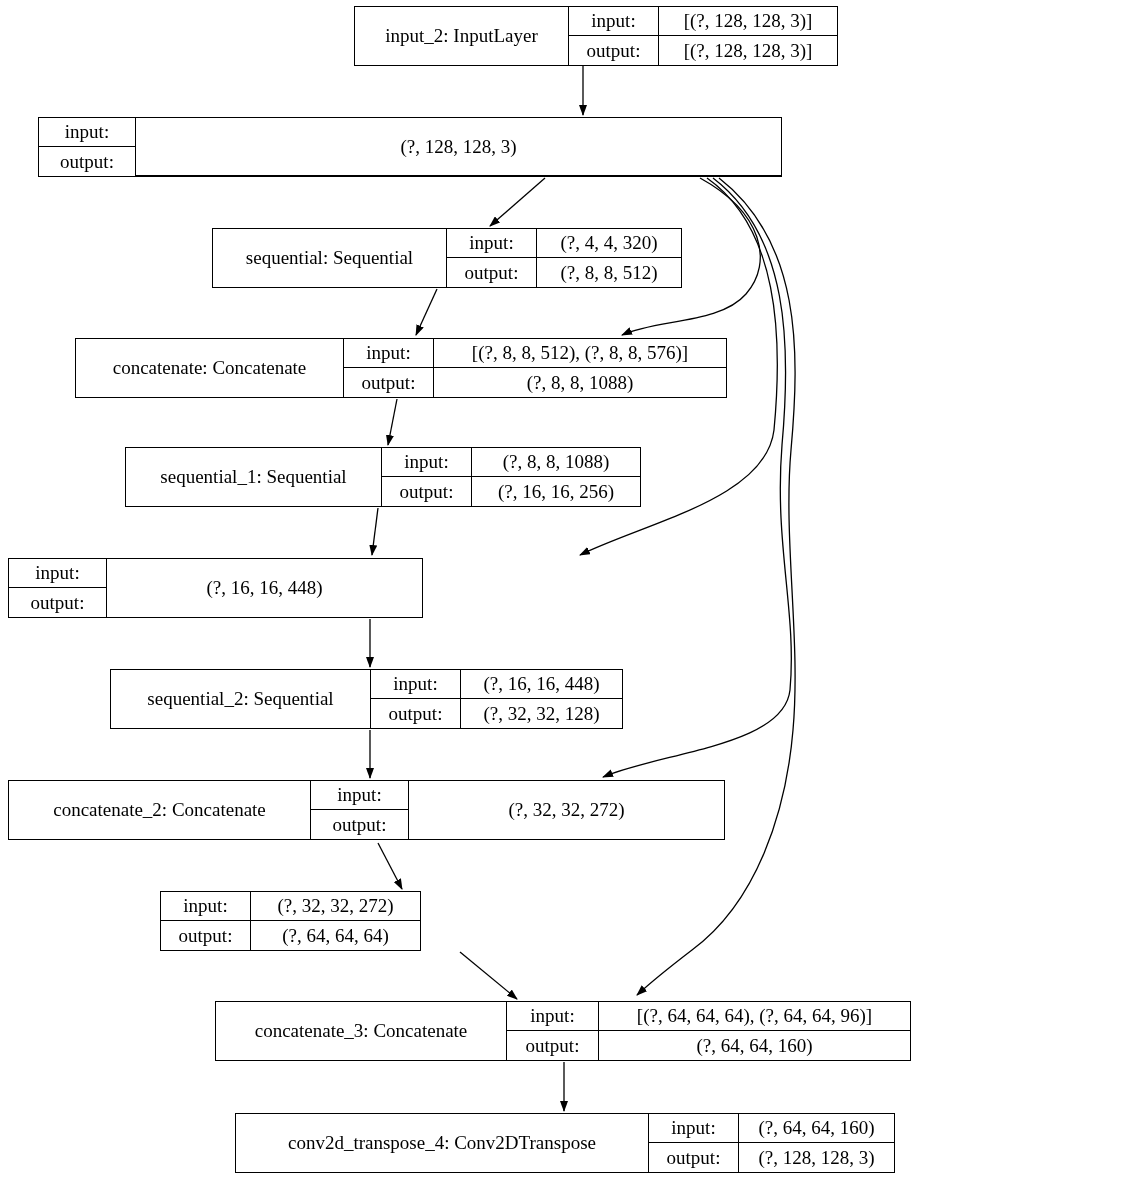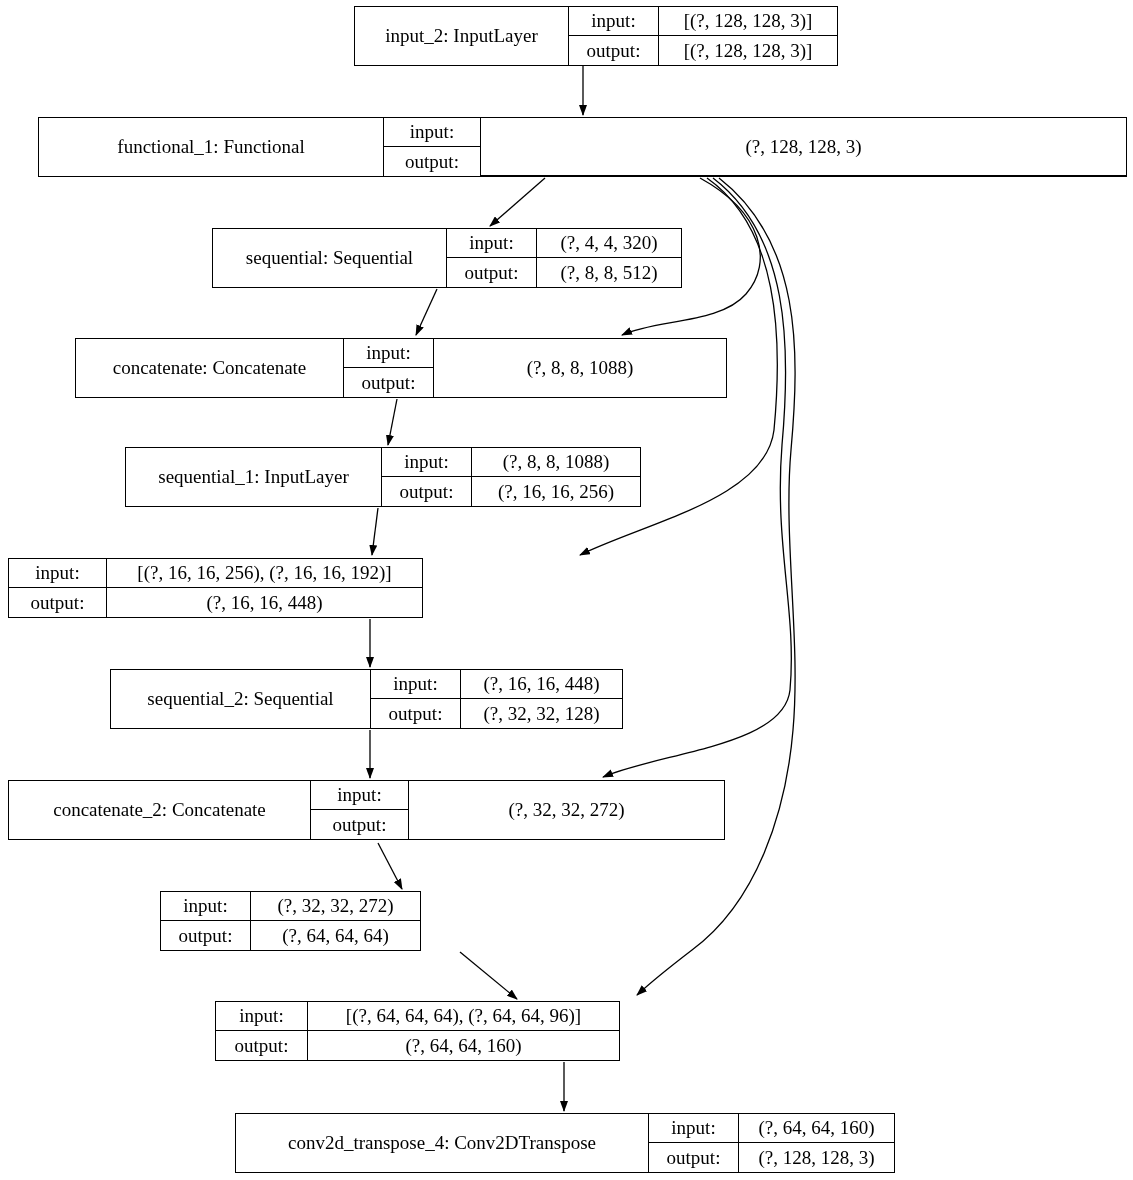--- a/index.html
+++ b/index.html
@@ -58,21 +58,20 @@
       <div class="cell toprow">input:</div>
       <div class="cell">output:</div>
     </div>
     <div class="col" style="width:178px">
       <div class="cell toprow">[(?, 128, 128, 3)]</div>
       <div class="cell">[(?, 128, 128, 3)]</div>
     </div>
   </div>
 
   <div class="node" style="left:38px;top:117px">
-    <div class="cell labelcell" style="width:345px">functional_1: Functional</div>
     <div class="col keycol" style="width:97px">
       <div class="cell toprow">input:</div>
       <div class="cell">output:</div>
     </div>
     <div class="col" style="width:645px">
       <div class="cell toprow">(?, 128, 128, 3)</div>
     </div>
   </div>
 
   <div class="node" style="left:212px;top:228px">
@@ -87,43 +86,43 @@
     </div>
   </div>
 
   <div class="node" style="left:75px;top:338px">
     <div class="cell labelcell" style="width:268px">concatenate: Concatenate</div>
     <div class="col keycol" style="width:90px">
       <div class="cell toprow">input:</div>
       <div class="cell">output:</div>
     </div>
     <div class="col" style="width:292px">
+      <div class="cell toprow">[(?, 8, 8, 512), (?, 8, 8, 576)]</div>
       <div class="cell">(?, 8, 8, 1088)</div>
     </div>
   </div>
 
   <div class="node" style="left:125px;top:447px">
-    <div class="cell labelcell" style="width:256px">sequential_1: InputLayer</div>
+    <div class="cell labelcell" style="width:256px">sequential_1: Sequential</div>
     <div class="col keycol" style="width:90px">
       <div class="cell toprow">input:</div>
       <div class="cell">output:</div>
     </div>
     <div class="col" style="width:168px">
       <div class="cell toprow">(?, 8, 8, 1088)</div>
       <div class="cell">(?, 16, 16, 256)</div>
     </div>
   </div>
 
   <div class="node" style="left:8px;top:558px">
     <div class="col keycol" style="width:98px">
       <div class="cell toprow">input:</div>
       <div class="cell">output:</div>
     </div>
     <div class="col" style="width:315px">
-      <div class="cell toprow">[(?, 16, 16, 256), (?, 16, 16, 192)]</div>
       <div class="cell">(?, 16, 16, 448)</div>
     </div>
   </div>
 
   <div class="node" style="left:110px;top:669px">
     <div class="cell labelcell" style="width:260px">sequential_2: Sequential</div>
     <div class="col keycol" style="width:90px">
       <div class="cell toprow">input:</div>
       <div class="cell">output:</div>
     </div>
@@ -149,20 +148,21 @@
       <div class="cell toprow">input:</div>
       <div class="cell">output:</div>
     </div>
     <div class="col" style="width:169px">
       <div class="cell toprow">(?, 32, 32, 272)</div>
       <div class="cell">(?, 64, 64, 64)</div>
     </div>
   </div>
 
   <div class="node" style="left:215px;top:1001px">
+    <div class="cell labelcell" style="width:291px">concatenate_3: Concatenate</div>
     <div class="col keycol" style="width:92px">
       <div class="cell toprow">input:</div>
       <div class="cell">output:</div>
     </div>
     <div class="col" style="width:311px">
       <div class="cell toprow">[(?, 64, 64, 64), (?, 64, 64, 96)]</div>
       <div class="cell">(?, 64, 64, 160)</div>
     </div>
   </div>
 

